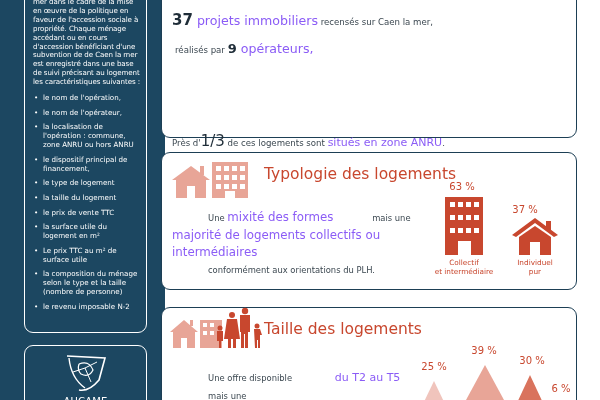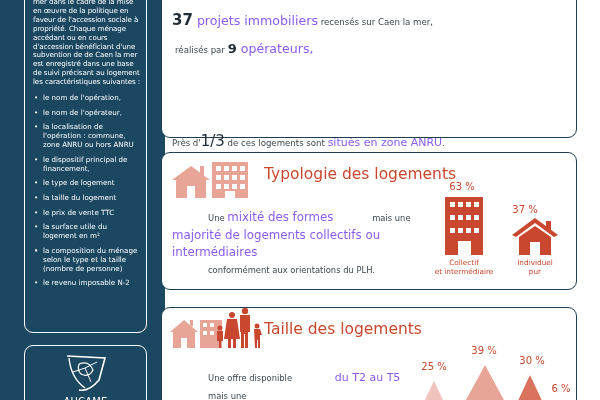--- a/index.html
+++ b/index.html
@@ -54,21 +54,21 @@
     <p class="side-intro">mer dans le cadre de la mise en œuvre de la politique en faveur de l'accession sociale à propriété. Chaque ménage accédant ou en cours d'accession bénéficiant d'une subvention de de Caen la mer est enregistré dans une base de suivi précisant au logement les caractéristiques suivantes :</p>
     <ul class="side-list">
       <li><span class="bullet">•</span><span>le nom de l'opération,</span></li>
       <li><span class="bullet">•</span><span>le nom de l'opérateur,</span></li>
       <li><span class="bullet">•</span><span>la localisation de l'opération : commune, zone ANRU ou hors ANRU</span></li>
       <li><span class="bullet">•</span><span>le dispositif principal de financement,</span></li>
       <li><span class="bullet">•</span><span>le type de logement</span></li>
       <li><span class="bullet">•</span><span>la taille du logement</span></li>
       <li><span class="bullet">•</span><span>le prix de vente TTC</span></li>
       <li><span class="bullet">•</span><span>la surface utile du logement en m²</span></li>
-      <li><span class="bullet">•</span></li>
+      <li><span class="bullet">•</span><span>Le prix TTC au m² de surface utile</span></li>
       <li><span class="bullet">•</span><span>la composition du ménage selon le type et la taille (nombre de personne)</span></li>
       <li><span class="bullet">•</span><span>le revenu imposable N-2</span></li>
     </ul>
   </div>
   <div class="logo-box">
     <svg class="logo-icon" width="46" height="44" viewBox="0 0 46 44">
       <path d="M4 4 L42 6 L36 28 Q26 40 16 38" fill="none" stroke="#fff" stroke-width="1.6"></path>
       <path d="M6 6 Q8 26 22 36" fill="none" stroke="#fff" stroke-width="1.4"></path>
       <path d="M16 12 Q26 8 30 18 Q26 26 18 22 Q14 18 16 12" fill="none" stroke="#fff" stroke-width="1.2"></path>
       <path d="M22 16 L34 10 M22 16 L28 30 M22 16 L10 20" fill="none" stroke="#fff" stroke-width="1"></path>

